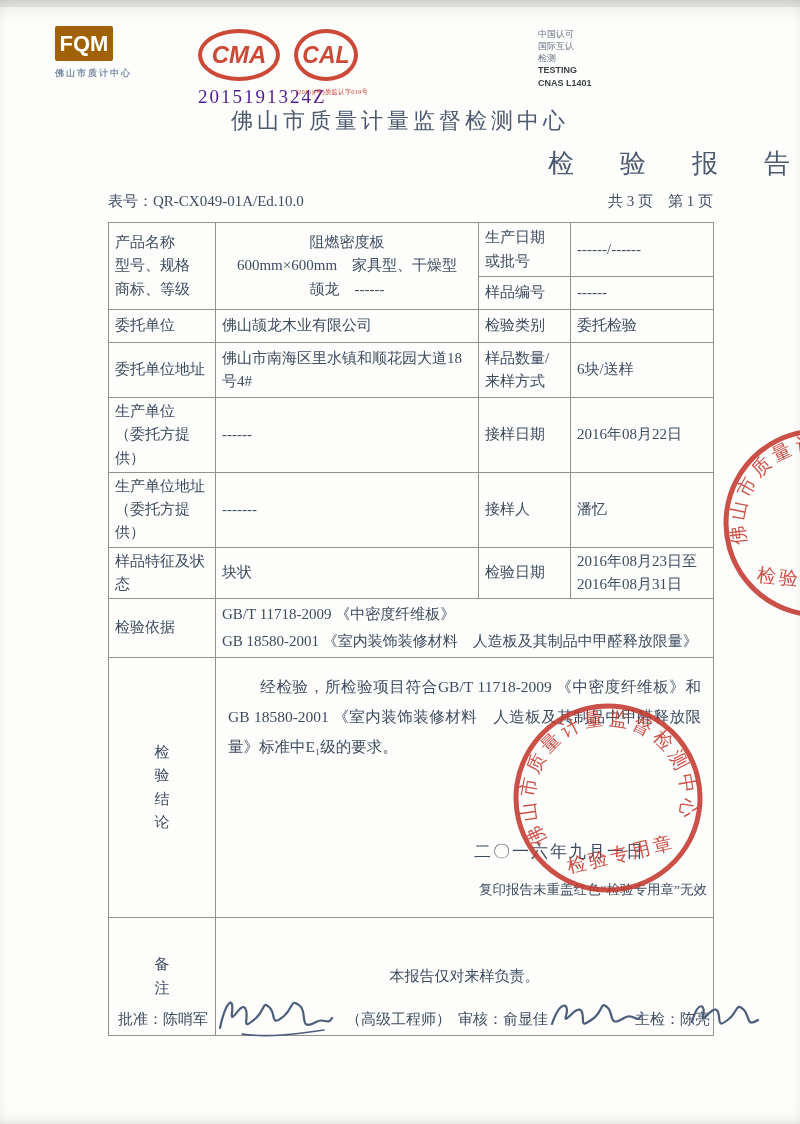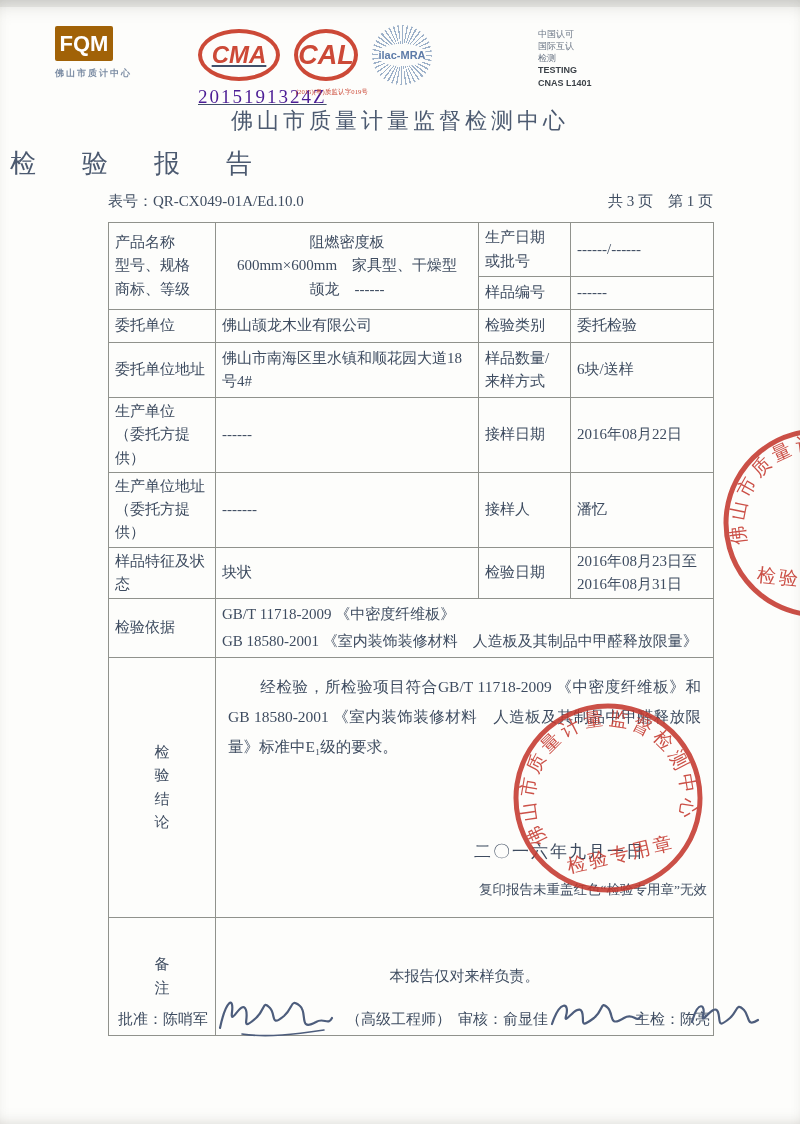--- a/index.html
+++ b/index.html
@@ -30,21 +30,21 @@
     font-size:22px; display:flex; align-items:center; justify-content:center;
     letter-spacing:0px;
   }
   .fqm-label{ margin-top:6px; font-size:9px; color:#7b8ca3; font-weight:bold; letter-spacing:2px; text-align:center;}
   .redlogo{
     border:4px solid #cc4937; border-radius:50%;
     color:#cc4937; font-family:"Liberation Sans",sans-serif; font-weight:bold;
     display:flex; align-items:center; justify-content:center; font-style:italic;
   }
   .cma-ellipse{ width:82px; height:52px; font-size:24px; }
-  .cal-ellipse{ width:64px; height:52px; font-size:27px; }
+  .cal-ellipse{ width:64px; height:52px; font-size:23px; }
   .cma-num{ margin-top:5px; text-align:center; color:#4c1d95; font-size:19px; letter-spacing:2px; font-family:"Liberation Serif",serif;}
   .cal-num{ margin-top:6px; text-align:center; color:#cc4937; font-size:7px; transform:scale(.95); white-space:nowrap;}
   .ilac{
     width:60px; height:60px; border-radius:50%;
     background: repeating-conic-gradient(#9db1c9 0deg 3deg, #fdfdfb 3deg 9deg);
     position:relative;
   }
   .ilac-inner{
     position:absolute; left:6px; top:19px; width:48px; height:22px;
     background:#fdfdfb; border-radius:45%;
@@ -61,21 +61,21 @@
   .cnas-txt .b{ color:#3c4248; font-weight:bold; }
   .report-no{ font-size:18px; color:#3c4a5e; letter-spacing:1px; }
 
   
   .title{
     position:absolute; left:0; top:106px; width:100%;
     text-align:center; font-size:22px; letter-spacing:4px; color:#4c5a70;
   }
   .subtitle{
     position:absolute; left:0; top:146px; width:100%;
-    text-align:left; font-size:26px; letter-spacing:10px; color:#4c5a70; text-indent:10px;
+    text-align:right; font-size:26px; letter-spacing:10px; color:#4c5a70; text-indent:10px;
   }
   .meta-row{
     position:absolute; left:108px; top:192px; width:605px;
     display:flex; justify-content:space-between; font-size:15px; color:#3f4d61;
   }
 
   
   table.report{
     position:absolute; left:108px; top:222px; width:605px;
     border-collapse:collapse; table-layout:fixed;
@@ -118,33 +118,30 @@
 <body>
 
 <div class="page">
   <div class="scan-top"></div>
 
   <div class="hdr" style="left:55px; top:26px;">
     <div class="fqm-box">FQM</div>
     <div class="fqm-label">佛山市质计中心</div>
   </div>
 
-  <div class="hdr" style="left:198px; top:29px;text-decoration:underline;">
+  <div class="hdr" style="left:198px; top:29px;">
     <div class="redlogo cma-ellipse">CMA</div>
     <div class="cma-num">2015191324Z</div>
   </div>
 
   <div class="hdr" style="left:294px; top:29px;">
     <div class="redlogo cal-ellipse">CAL</div>
     <div class="cal-num">(2015)(粤)质监认字019号</div>
   </div>
 
-  <div class="hdr ilac" style="left:372px; top:25px;">
-    <div class="ilac-inner">ilac-MRA</div>
-  </div>
 
 
   <div class="hdr cnas-txt" style="left:538px; top:28px;">
     <div>中国认可</div>
     <div>国际互认</div>
     <div>检测</div>
     <div class="b">TESTING</div>
     <div class="b">CNAS L1401</div>
   </div>
 

